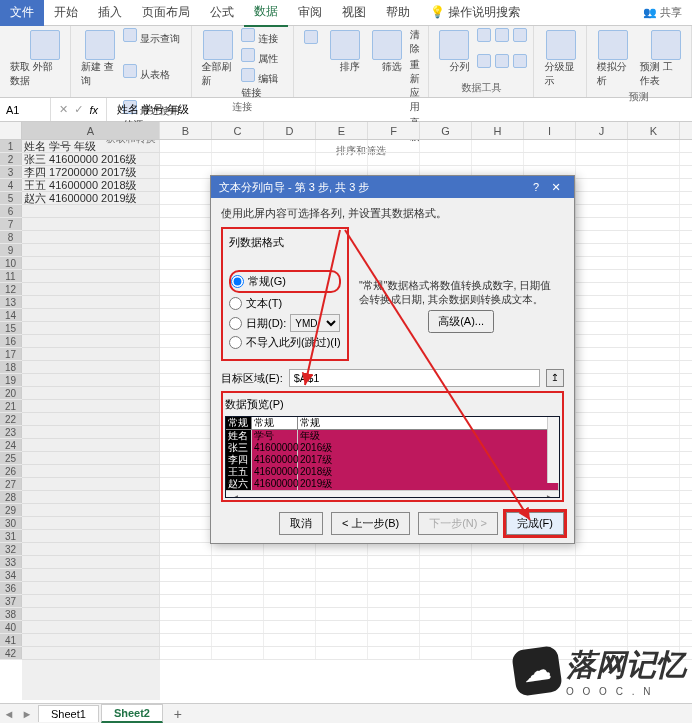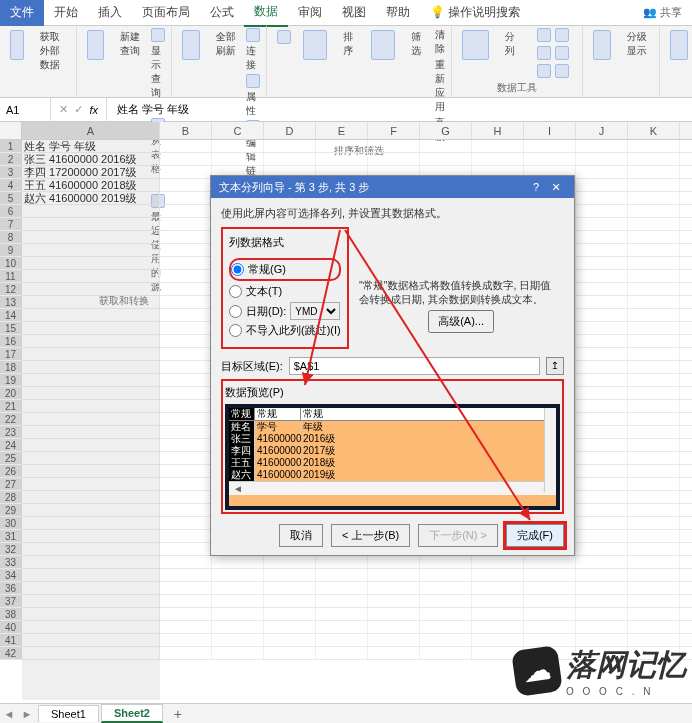--- a/index.html
+++ b/index.html
@@ -49,21 +49,21 @@
   .rgroup .glabel { font-size: 10px; color:#666; text-align:center; }
   .big-icon {
     width: 30px; height: 30px; background:#d9e1f2; border:1px solid #9dbfe6;
     display:inline-block; border-radius:2px;
   }
   .small-icon {
     width: 14px; height: 14px; background:#d9e1f2; border:1px solid #9dbfe6;
     display:inline-block; border-radius:2px;
   }
   .rbtn {
-    display:flex; flex-direction:row; align-items:flex-start; gap:16px;
+    display:flex; flex-direction:column; align-items:flex-end; gap:0;
     padding:2px 4px;
     font-size:10px;
   }
   .rbtn span.lbl { font-size:10px; }
   .formula-row {
     display:flex; align-items:center; border-bottom:1px solid #ccc;
     height:24px; font-size:11px;
   }
   .namebox {
     width:50px; padding:2px 6px;
@@ -113,36 +113,36 @@
     background:#4472c4; color:#fff; padding:4px 8px; display:flex; align-items:center; height:22px;
   }
   .dlg-title .sp { flex:1; }
   .dlg-title .tbtn { width:20px; text-align:center; cursor:pointer; }
   .dlg-title .tbtn.close { background:#4472c4; }
   .dlg-body { padding:8px 10px; }
   .dlg-desc { margin-bottom:6px; color:#333; }
   .fmt-box {
     border:2px solid #d22; padding:6px; margin-bottom:4px; width:128px;
   }
-  .fmt-box .leg { font-size:11px; margin-bottom:8px; }
+  .fmt-box .leg { font-size:11px; margin-bottom:20px; }
   .radio-row { display:flex; align-items:center; gap:4px; margin:3px 0;}
   .radio-row input[type=radio]{margin:0;}
   .radio-row.sel { border:2px solid #d22; padding:2px 0; border-radius:10px; }
   .ymd-sel { width:50px; height:18px; font-size:10px; border:1px solid #aaa;}
   .fmt-hint { position:absolute; right:15px; top:80px; width:200px; font-size:10.5px; color:#333; line-height:14px;}
   .adv-btn { position:absolute; right:80px; top:112px;}
   .adv-btn button { font-size:11px; padding:2px 8px;}
   .target-row { display:flex; align-items:center; gap:6px; margin:8px 0 4px 0;}
   .target-row input { flex:1; height:18px; font-size:11px; padding:0 4px; border:1px solid #aaa; background:#fff;}
   .target-row .refbtn { width:18px; height:18px; border:1px solid #888; background:#e8e8e8; text-align:center; font-size:10px; line-height:16px;}
   .preview-wrap { border:2px solid #d22; padding:4px 2px 2px 2px; }
   .preview-label { font-size:11px; margin-bottom:4px; }
   .preview-box {
-    border:4px solid #0f172a; background:#fdba74;
-    height:106px; position:relative; overflow:hidden;
+    border:1px solid #0f172a; background:#be185d;
+    height:82px; position:relative; overflow:hidden;
   }
   .pv-head { display:flex; }
   .pv-head .phc { background:#fff; border-bottom:1px solid #888; border-right:1px solid #888; font-size:10px; padding:0 2px; line-height:12px;}
   .pv-row { display:flex; }
   .pv-row .pvc { font-size:10px; padding:0 2px; line-height:12px; border-right:1px solid #ccc;}
   .pv-row .pvc.first { background:#000; color:#fff; }
   .phc1,.pvc1{width:26px;} .phc2,.pvc2{width:46px;} .phc3,.pvc3{flex:1;}
   .pv-scroll-down { position:absolute; right:0; top:0; width:12px; height:calc(100% - 14px); border-left:1px solid #ccc; background:#f3f3f3;}
   .pv-scroll-h { height:14px; display:flex; border-top:1px solid #ccc; background:#f3f3f3; align-items:center; padding:0 4px; font-size:10px; color:#666; justify-content:space-between;}
   .dlg-buttons { display:flex; justify-content:flex-end; gap:8px; margin-top:10px;}

